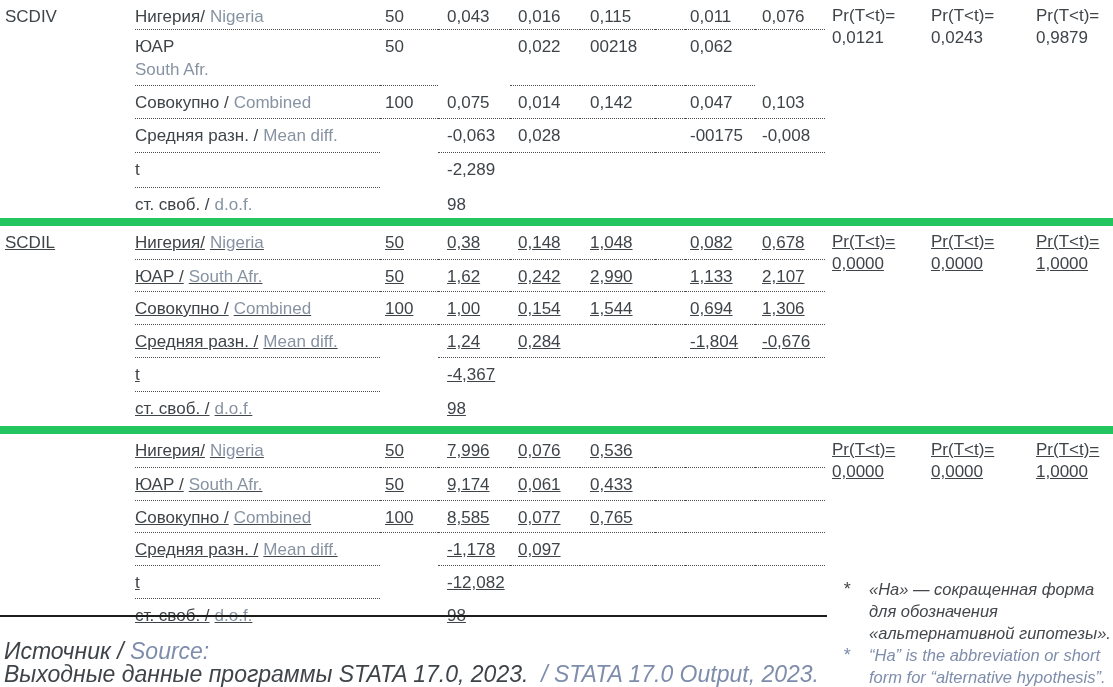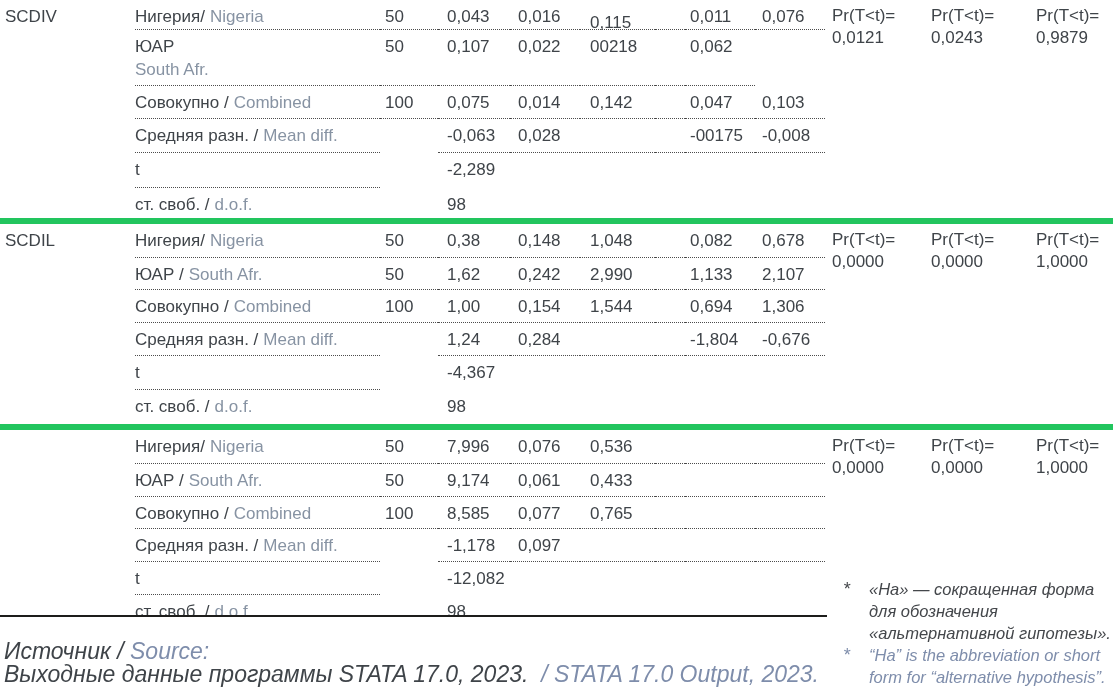--- a/index.html
+++ b/index.html
@@ -5,21 +5,21 @@
   html,body { margin:0; padding:0; background:#ffffff; }
   .page {
     position:relative; width:1113px; height:687px; background:#ffffff;
     font-family:"Liberation Sans", sans-serif; color:#3f4449; overflow:hidden;
   }
   .tbl { position:absolute; left:0; top:0; width:1113px; }
   .section {
     display:grid; width:1113px;
     grid-template-columns:135px 245px 58px 72px 70px 75px 30px 70px 70px 105px 103px 80px;
   }
-  .section.bt { border-top:6px solid #22c55e; }
+  .section.bt { border-top:8px solid #22c55e;text-decoration:underline; }
   .cell {
     box-sizing:border-box; font-size:17px; padding-top:5px;
     white-space:nowrap; line-height:23px;
   }
   .bb { border-bottom:1px dotted #4c4c4c; }
   .c-var   { padding-left:5px; }
   .c-obs   { padding-left:5px; }
   .c-mean  { padding-left:9px; }
   .c-se    { padding-left:8px; }
   .c-sd    { padding-left:10px; }
@@ -45,27 +45,26 @@
 <body>
 
 <div class="page">
   <div class="tbl" id="tbl">
       <div class="section" style="grid-template-rows: 30px 56px 33px 34px 35px 30px;">
         <div class="cell c-var" style="grid-area: 1 / 1 / 7;">SCDIV</div>
         <div class="cell c-label bb" style="grid-area: 1 / 2;"><span>Нигерия/</span><span class="en">Nigeria</span></div>
         <div class="cell c-obs bb" style="grid-area: 1 / 3;">50</div>
         <div class="cell c-mean bb" style="grid-area: 1 / 4;">0,043</div>
         <div class="cell c-se bb" style="grid-area: 1 / 5;">0,016</div>
-        <div class="cell c-sd bb" style="grid-area: 1 / 6; margin-top: 6px;">0,115</div>
+        <div class="cell c-sd bb" style="grid-area: 1 / 6;">0,115</div>
         <div class="cell  bb" style="grid-area: 1 / 7;"></div>
         <div class="cell c-lo bb" style="grid-area: 1 / 8;">0,011</div>
         <div class="cell c-hi bb" style="grid-area: 1 / 9;">0,076</div>
         <div class="cell c-label bb" style="grid-area: 2 / 2;"><span>ЮАР</span><span class="en stacked">South Afr.</span></div>
         <div class="cell c-obs bb" style="grid-area: 2 / 3;">50</div>
-        <div class="cell c-mean bb" style="grid-area: 2 / 4;">0,107</div>
         <div class="cell c-se bb" style="grid-area: 2 / 5;">0,022</div>
         <div class="cell c-sd bb" style="grid-area: 2 / 6;">00218</div>
         <div class="cell  bb" style="grid-area: 2 / 7;"></div>
         <div class="cell c-lo bb" style="grid-area: 2 / 8;">0,062</div>
         <div class="cell c-label bb" style="grid-area: 3 / 2;"><span>Совокупно /</span><span class="en">Combined</span></div>
         <div class="cell c-obs bb" style="grid-area: 3 / 3;">100</div>
         <div class="cell c-mean bb" style="grid-area: 3 / 4;">0,075</div>
         <div class="cell c-se bb" style="grid-area: 3 / 5;">0,014</div>
         <div class="cell c-sd bb" style="grid-area: 3 / 6;">0,142</div>
         <div class="cell  bb" style="grid-area: 3 / 7;"></div>

